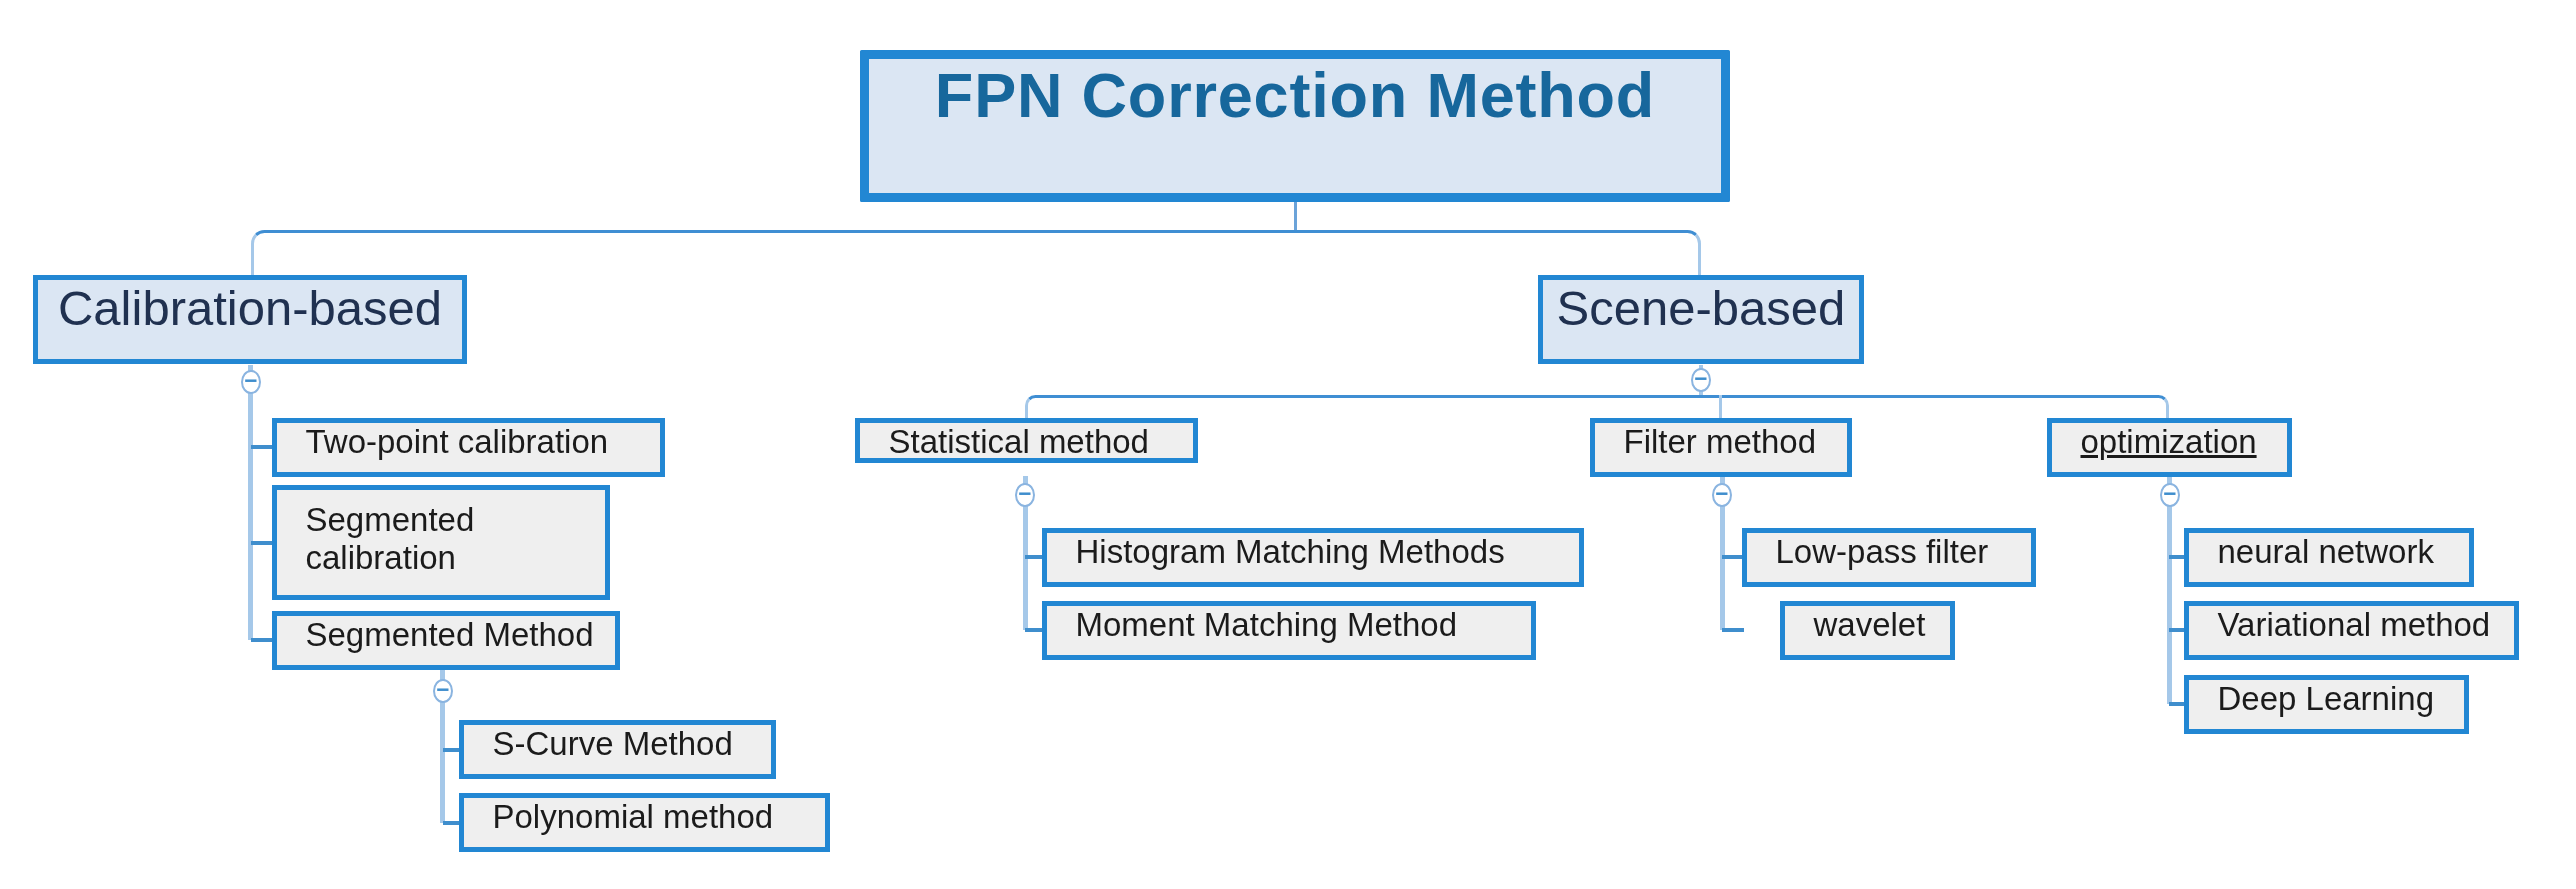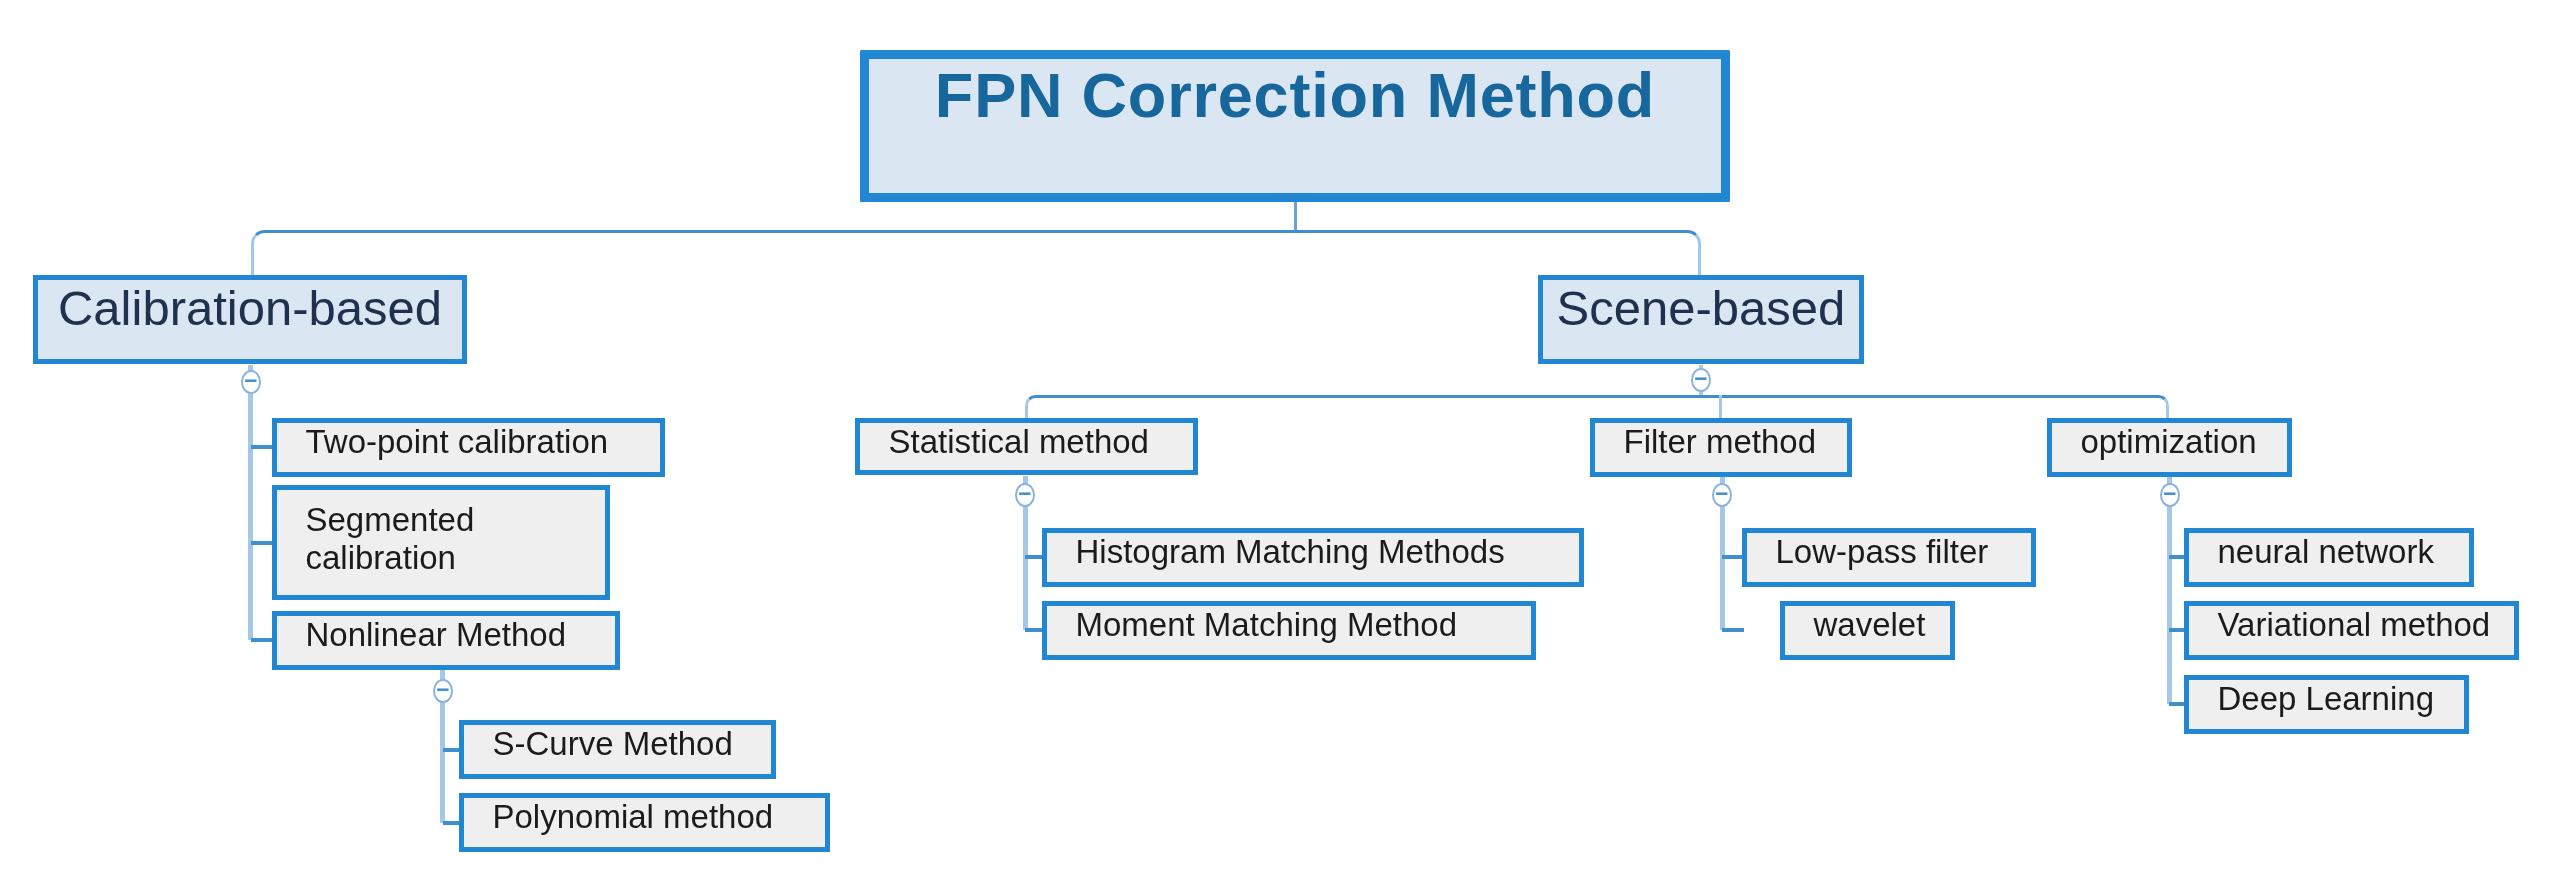--- a/index.html
+++ b/index.html
@@ -115,50 +115,50 @@
   <span>−</span>
 </div>
 
 <div class="node node-leaf" style="left:272px;top:418px;width:393px;height:59px;">
   <span>Two-point calibration</span>
 </div>
 <div class="node node-leaf tall" style="left:272px;top:485px;width:338px;height:115px;">
   <span>Segmented calibration</span>
 </div>
 <div class="node node-leaf" style="left:272px;top:611px;width:348px;height:59px;">
-  <span>Nonlinear Method</span>
+  <span>Segmented Method</span>
 </div>
 <div class="node node-leaf" style="left:459px;top:720px;width:317px;height:59px;">
   <span>S-Curve Method</span>
 </div>
 <div class="node node-leaf" style="left:459px;top:793px;width:371px;height:59px;">
   <span>Polynomial method</span>
 </div>
 
-<div class="node node-leaf" style="left:855px;top:418px;width:343px;height:57px;">
+<div class="node node-leaf" style="left:855px;top:418px;width:343px;height:45px;">
   <span>Statistical method</span>
 </div>
 <div class="node node-leaf" style="left:1042px;top:528px;width:542px;height:59px;">
   <span>Histogram Matching Methods</span>
 </div>
 <div class="node node-leaf" style="left:1042px;top:601px;width:494px;height:59px;">
   <span>Moment Matching Method</span>
 </div>
 
 <div class="node node-leaf" style="left:1590px;top:418px;width:262px;height:59px;">
   <span>Filter method</span>
 </div>
 <div class="node node-leaf" style="left:1742px;top:528px;width:294px;height:59px;">
   <span>Low-pass filter</span>
 </div>
 <div class="node node-leaf" style="left:1780px;top:601px;width:175px;height:59px;">
   <span>wavelet</span>
 </div>
 
-<div class="node node-leaf" style="left:2047px;top:418px;width:245px;height:59px;">
+<div class="node node-leaf" style="left:2047px;top:418px;width:245px;height:59px;text-decoration:underline;">
   <span>optimization</span>
 </div>
 <div class="node node-leaf" style="left:2184px;top:528px;width:290px;height:59px;">
   <span>neural network</span>
 </div>
 <div class="node node-leaf" style="left:2184px;top:601px;width:335px;height:59px;">
   <span>Variational method</span>
 </div>
 <div class="node node-leaf" style="left:2184px;top:675px;width:285px;height:59px;">
   <span>Deep Learning</span>

